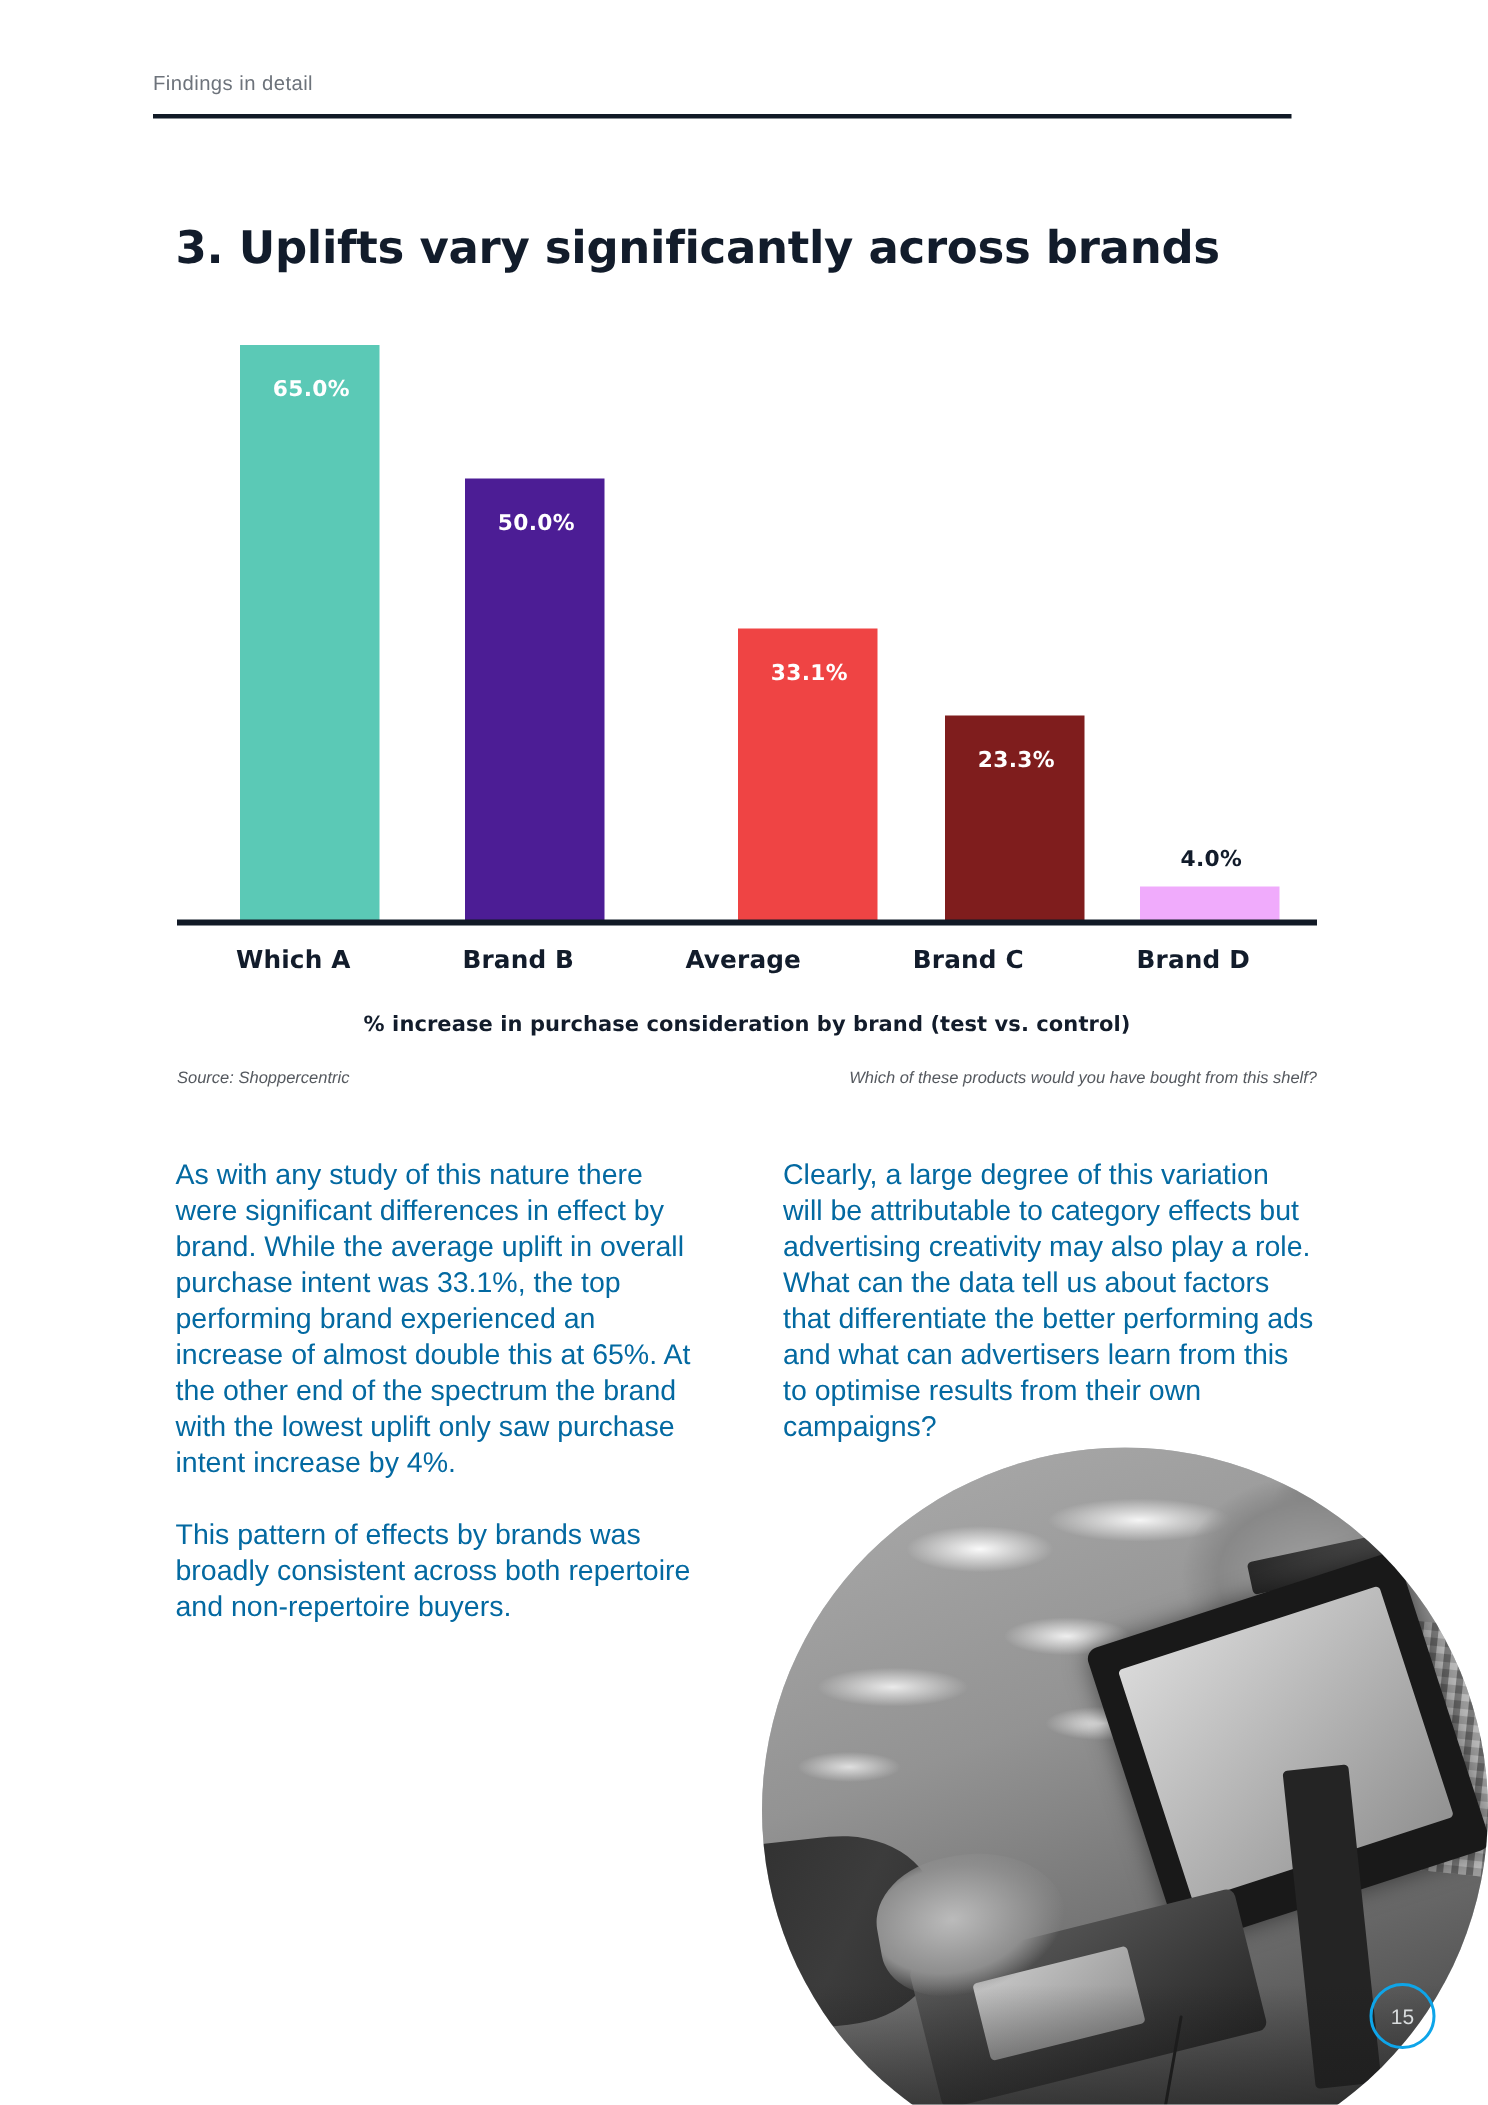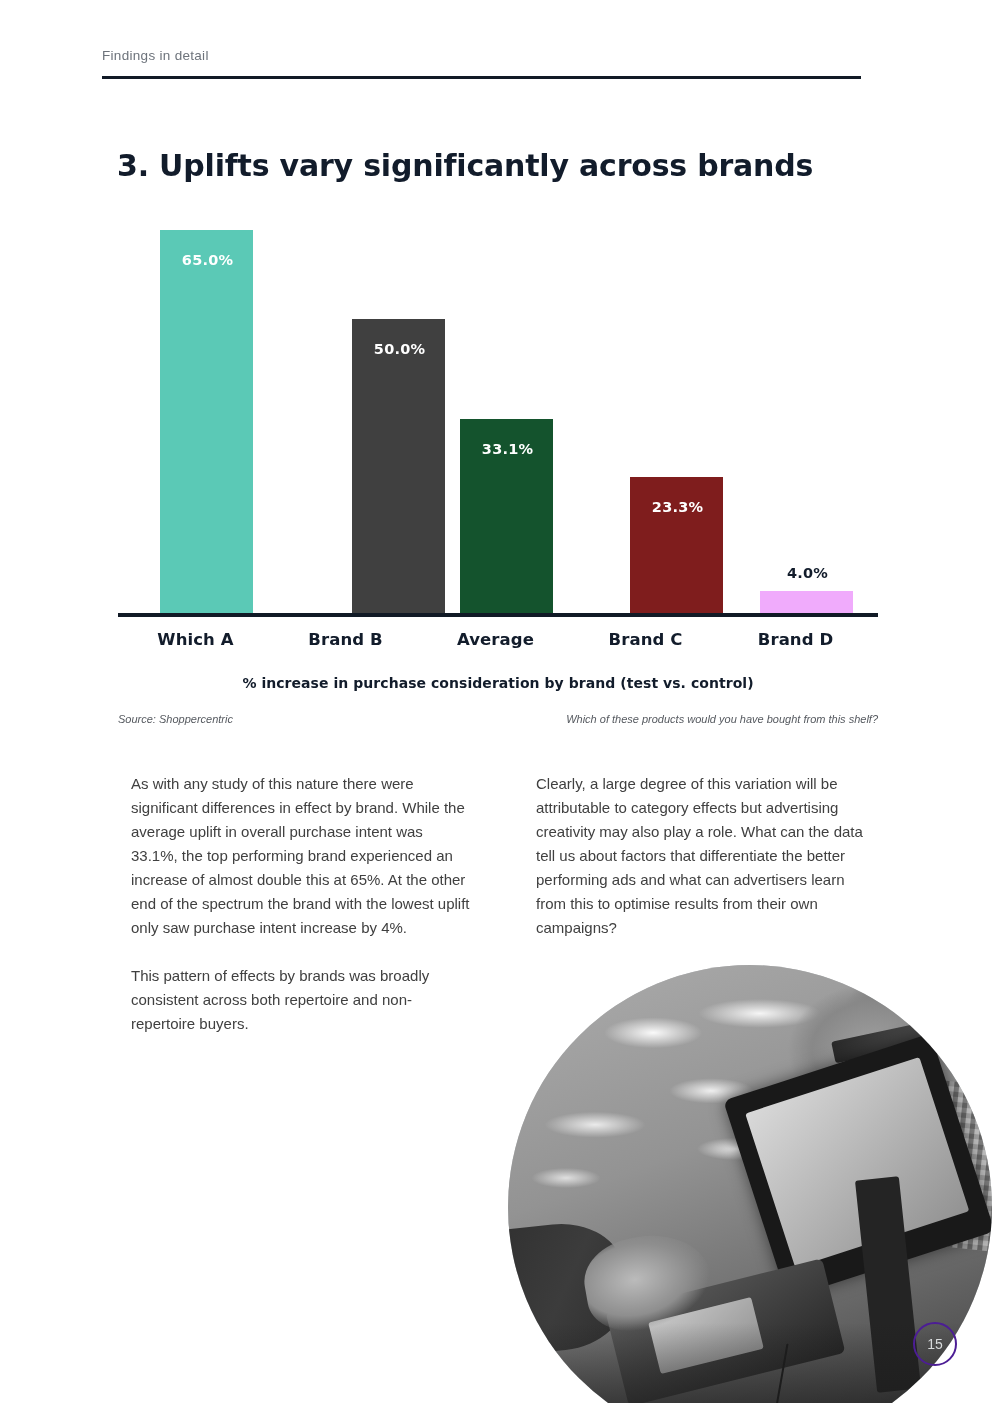--- a/index.html
+++ b/index.html
@@ -168,24 +168,24 @@
     width: 762px;
   }
   .col {
     position: absolute;
     top: 0;
     width: 354px;
   }
   .col-left { left: 0; }
   .col-right { left: 405px; }
   .col p {
-    margin: 0 0 24px 14px;
-    font-size: 15px;
+    margin: 0 0 24px 0;
+    font-size: 19px;
     line-height: 24px;
-    color: #404040;
+    color: #0369a1;
     font-family: "Liberation Sans", sans-serif;
   }
 
   
   .photo-circle {
     position: absolute;
     left: 508px;
     top: 965px;
     width: 484px;
     height: 484px;
@@ -337,21 +337,21 @@
   }
 
   
   .page-number {
     position: absolute;
     left: 913px;
     top: 1322px;
     width: 40px;
     height: 40px;
     border-radius: 50%;
-    border: 2px solid #4c1d95;
+    border: 2px solid #0ea5e9;
     display: flex;
     align-items: center;
     justify-content: center;
     font-size: 14px;
     color: #d8dbdc;
     font-family: "Liberation Sans", sans-serif;
   }
 </style>
 </head>
 <body>
@@ -366,26 +366,26 @@
   <div class="page-title">3. Uplifts vary significantly across brands</div>
 
   <div class="chart">
     <div class="plot" id="plot-area">
         <div class="bar-slot" style="left: 30px;">
           <div class="bar" style="height: 385px; background: rgb(91, 201, 182);">
             <div class="bar-label inside">65.0%</div>
           </div>
         </div>
         <div class="bar-slot" style="left: 180px;">
-          <div class="bar" style="height: 296px; background: #404040; margin-left: 42px;">
+          <div class="bar" style="height: 296px; background: #4c1d95;">
             <div class="bar-label inside">50.0%</div>
           </div>
         </div>
         <div class="bar-slot" style="left: 330px;">
-          <div class="bar" style="height: 196px; background: #14532d;">
+          <div class="bar" style="height: 196px; background: #ef4444; margin-left: 32px;">
             <div class="bar-label inside">33.1%</div>
           </div>
         </div>
         <div class="bar-slot" style="left: 480px;">
           <div class="bar" style="height: 138px; background: #7f1d1d; margin-left: 20px;">
             <div class="bar-label inside">23.3%</div>
           </div>
         </div>
         <div class="bar-slot" style="left: 630px;">
           <div class="bar" style="height: 24px; background: #f0abfc;">

